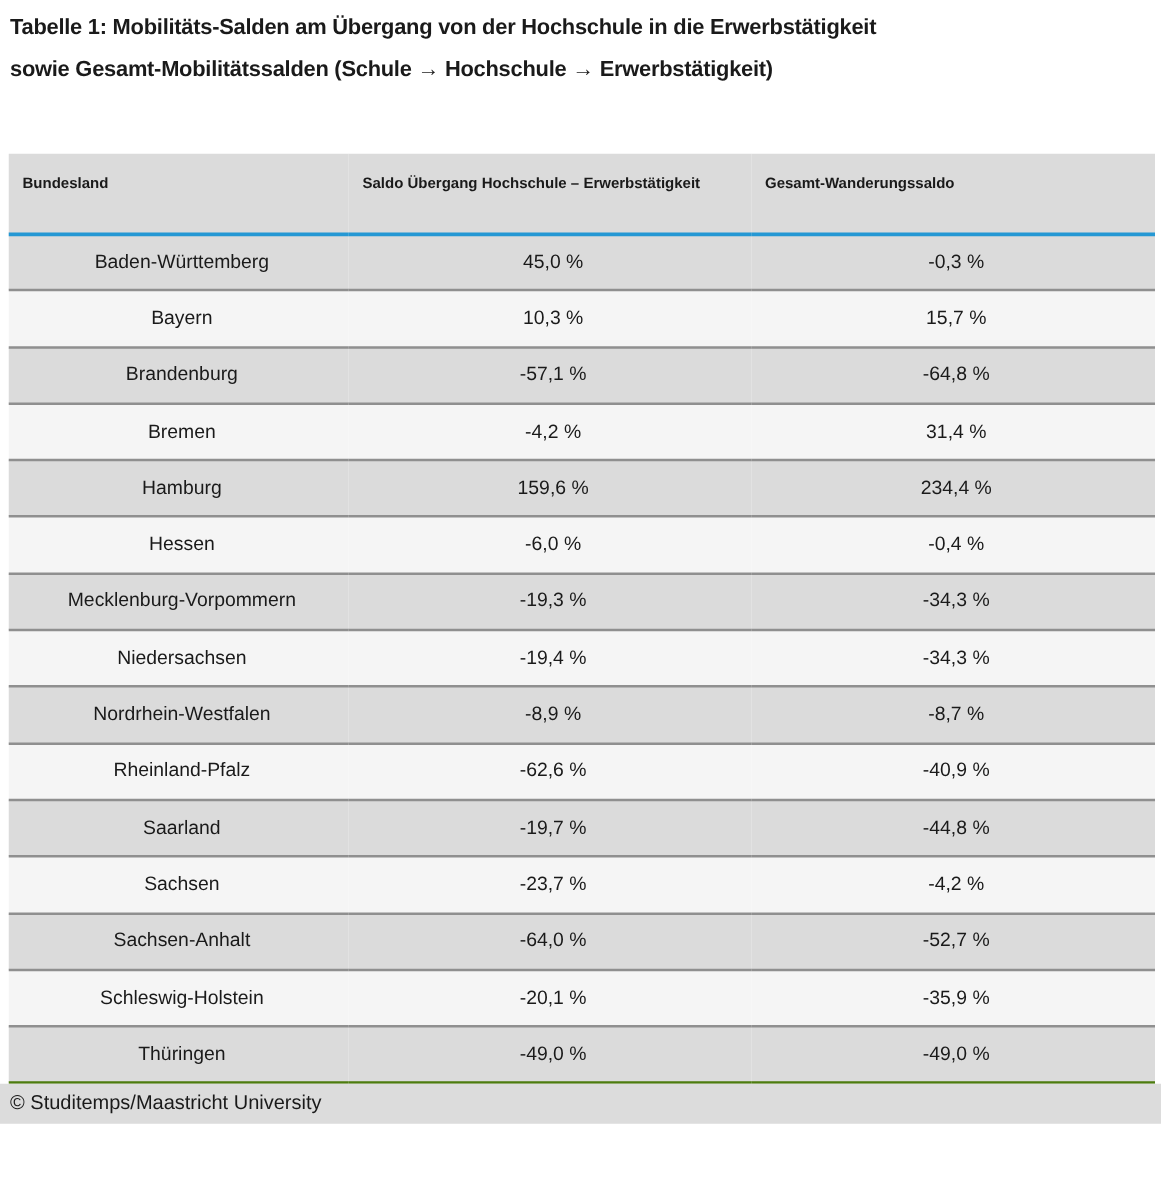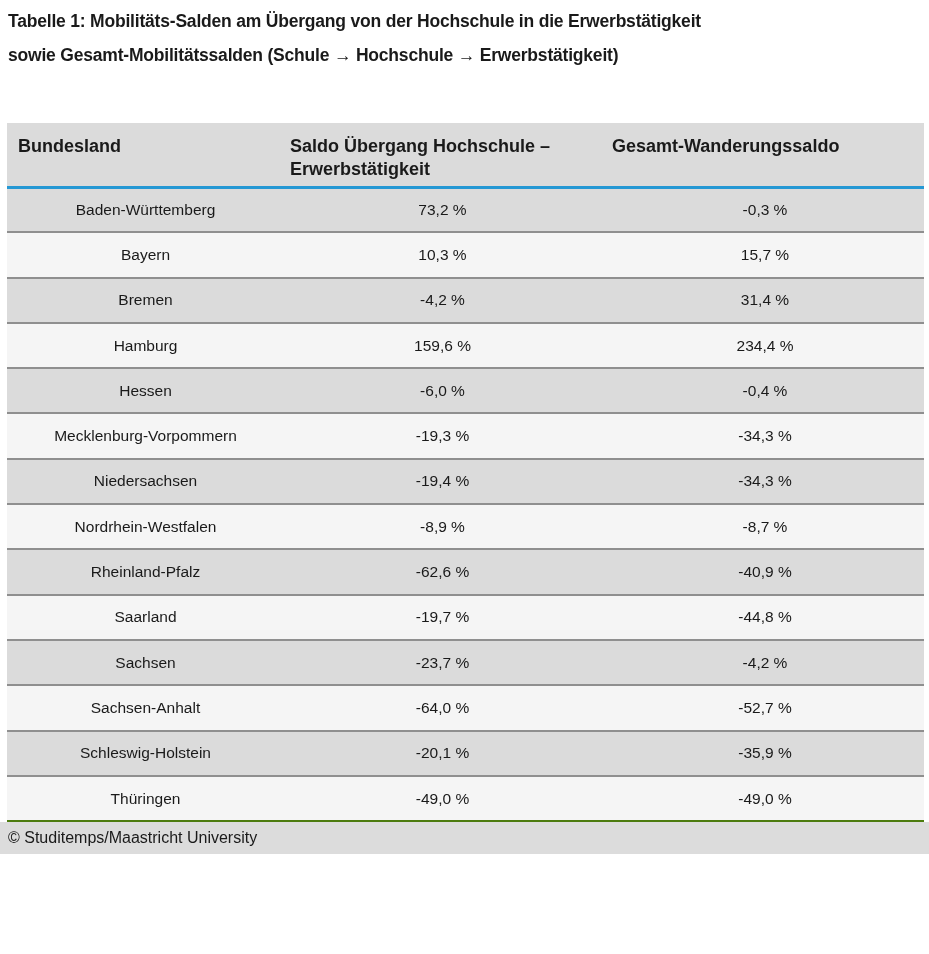--- a/index.html
+++ b/index.html
@@ -36,21 +36,21 @@
   col.c2 { width: 322px; }
   col.c3 { width: 323px; }
 
   thead th {
     background: #dbdbdb;
     border-bottom: 3px solid #2598d4;
     height: 64px;
     vertical-align: top;
     text-align: left;
     padding: 12px 14px 0 11px;
-    font-size: 18px;
+    font-size: 12px;
     font-weight: bold;
     line-height: 23px;
   }
 
   tbody td {
     height: 45.3px;
     vertical-align: middle;
     text-align: center;
     padding: 0 6px 0 11px;
     font-size: 15.5px;
@@ -89,27 +89,32 @@
     <thead>
       <tr>
         <th>Bundesland</th>
         <th>Saldo Übergang Hochschule – Erwerbstätigkeit</th>
         <th>Gesamt-Wanderungssaldo</th>
       </tr>
     </thead>
     <tbody>
       <tr>
         <td>Baden-Württemberg</td>
-        <td>73,2 %</td>
+        <td>45,0 %</td>
         <td>-0,3 %</td>
       </tr>
       <tr>
         <td>Bayern</td>
         <td>10,3 %</td>
         <td>15,7 %</td>
+      </tr>
+      <tr>
+        <td>Brandenburg</td>
+        <td>-57,1 %</td>
+        <td>-64,8 %</td>
       </tr>
       <tr>
         <td>Bremen</td>
         <td>-4,2 %</td>
         <td>31,4 %</td>
       </tr>
       <tr>
         <td>Hamburg</td>
         <td>159,6 %</td>
         <td>234,4 %</td>

